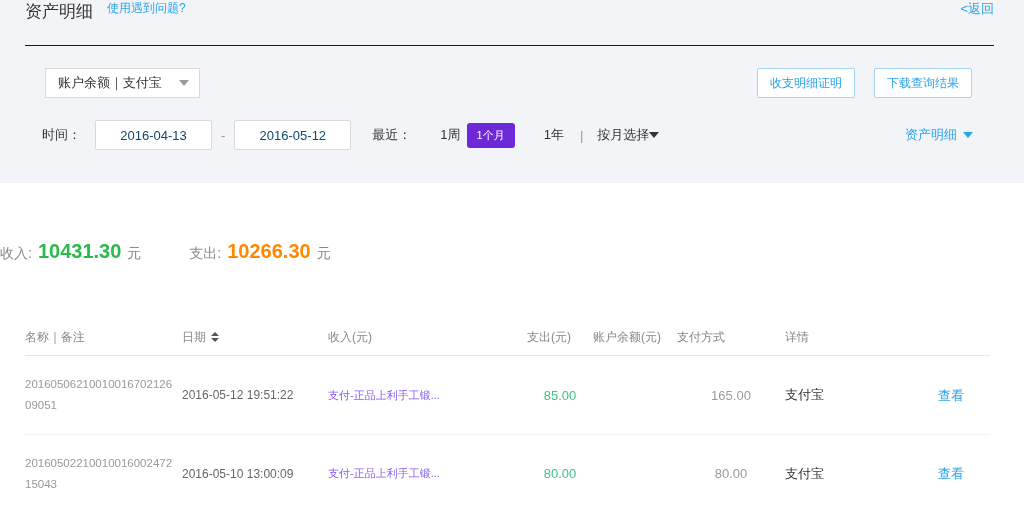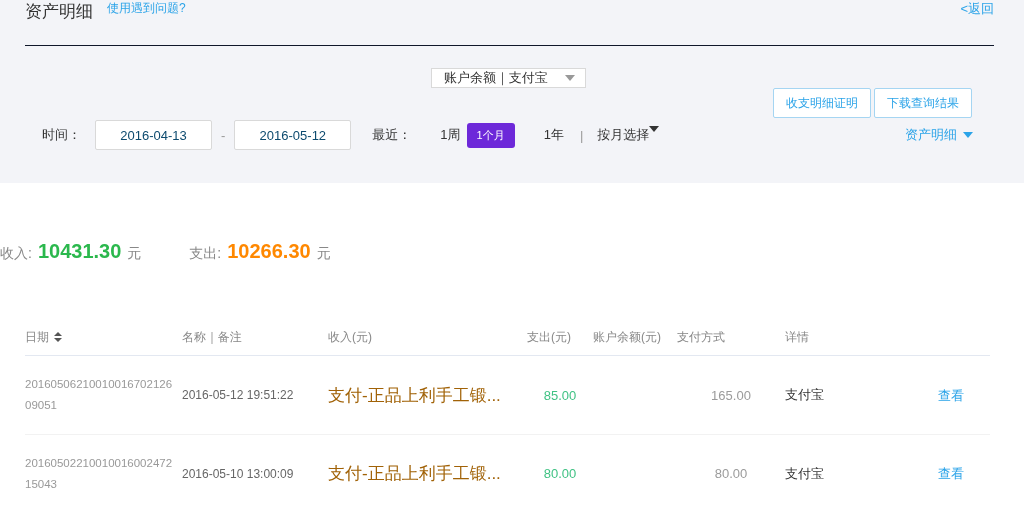--- a/index.html
+++ b/index.html
@@ -7,43 +7,43 @@
     font-family:"Liberation Sans","DejaVu Sans",sans-serif; }
 
   
   .topbar { background:#f3f4f8; padding-bottom:33px; }
   .header-row { height:46px; display:flex; 
     margin:0 30px 0 25px; border-bottom:1px solid #0f172a; }
   .page-title { font-size:17px; color:#333; }
   .help-link { font-size:12px; color:#2aa3e8; margin-left:14px; cursor:pointer; }
   .back-link { margin-left:auto; font-size:13px; color:#2aa3e8; cursor:pointer; }
 
-  .toolbar-row { display:flex; align-items:center; margin:22px 52px 0 45px; height:30px;flex-direction:column; }
+  .toolbar-row { display:flex; align-items:center; margin:22px 52px 0 45px; height:30px; }
   .select-box { width:155px; height:30px; background:#fff; border:1px solid #d9d9d9;
     display:flex; align-items:center; padding:0 10px 0 12px; font-size:13px; color:#333;
     cursor:pointer; }
   .select-box .caret { margin-left:auto; color:#999; }
-  .toolbar-buttons { margin-left:auto; display:flex; gap:3px; }
+  .toolbar-buttons { margin-left:auto; display:flex; gap:19px; }
   .btn-outline { height:30px; padding:0 12px; background:#fff; border:1px solid #a5d5f2;
     border-radius:2px; color:#2aa3e8; font-size:12px; cursor:pointer;
     font-family:"Liberation Sans","DejaVu Sans",sans-serif; }
 
   .time-row { display:flex; align-items:center; margin:22px 51px 0 42px; height:30px;
     font-size:13px; color:#333; }
   .date-input { width:117px; height:30px; border:1px solid #d9d9d9; border-radius:2px;
     background:#fff; text-align:center; font-size:13px; color:#0c4a6e;
     font-family:"Liberation Sans","DejaVu Sans",sans-serif; }
   .date-input:first-of-type { margin-left:14px; }
   .date-dash { color:#999; margin:0 9px; }
   .recent-label { margin-left:21px; }
   .range-link { margin-left:29px; cursor:pointer; color:#333; }
   .range-pill { margin-left:6px; background:#6d28d9; color:#fff; border-radius:3px;
     padding:5px 10px; font-size:11px; cursor:pointer; }
   .range-divider { color:#999; margin:0 14px 0 16px; }
-  .by-month { cursor:pointer; display:inline-flex; gap:0; }
+  .by-month { cursor:pointer; display:inline-flex; align-items:center; gap:0; }
   .by-month .caret { color:#333; }
   .advanced { margin-left:auto; color:#2aa3e8; cursor:pointer;
     display:inline-flex; align-items:center; gap:6px; font-size:13px; }
 
   .caret { display:inline-block; width:0; height:0;
     border-left:5px solid transparent; border-right:5px solid transparent;
     border-top:6px solid currentColor; }
 
   
   .summary { margin-top:57px; display:flex; justify-content:flex-start; align-items:baseline; gap:48px; }
@@ -63,21 +63,21 @@
   .sort-icon { display:inline-flex; flex-direction:column; gap:2px; margin-left:5px; cursor:pointer; }
   .sort-icon i { display:block; width:0; height:0;
     border-left:4px solid transparent; border-right:4px solid transparent; }
   .sort-icon .up { border-bottom:4px solid #555; }
   .sort-icon .down { border-top:4px solid #555; }
   .data-row { height:78px; }
   .data-row + .data-row { border-top:1px solid #f2f2f2; }
   .cell-serial { font-size:11.5px; color:#999; word-break:break-all; line-height:1.8;
     padding-right:4px; }
   .cell-date { font-size:12px; color:#666; }
-  .cell-name { font-size:17px; color:#a16207; padding-right:10px; white-space:nowrap; overflow:hidden; }
+  .cell-name { font-size:11px; color:#8b5cf6; padding-right:10px; white-space:nowrap; overflow:hidden; }
   .cell-center { text-align:center; font-size:13px; }
   .cell-income { color:#40c284; }
   .cell-expense { color:#666; }
   .cell-balance { color:#9b9b9b; }
   .cell-method { font-size:13px; color:#333; }
   .cell-detail a { font-size:13px; color:#2aa3e8; text-decoration:none; cursor:pointer; }
 </style>
 </head>
 <body>
 
@@ -128,28 +128,28 @@
   </div>
   <div class="summary-item">
     <span class="summary-label">支出:</span>
     <span class="summary-value orange">10266.30</span>
     <span class="summary-unit">元</span>
   </div>
 </div>
 
 <div class="table">
   <div class="trow thead">
+    <div class="th">名称｜备注</div>
     <div class="th">
       <span>日期</span>
       <span class="sort-icon">
           <i class="up"></i>
           <i class="down"></i>
         </span>
     </div>
-    <div class="th">名称｜备注</div>
     <div class="th">收入(元)</div>
     <div class="th">支出(元)</div>
     <div class="th">账户余额(元)</div>
     <div class="th">支付方式</div>
     <div class="th">详情</div>
   </div>
 
   <div class="trow data-row">
     <div class="cell-serial">2016050621001001670212609051</div>
     <div class="cell-date">2016-05-12 19:51:22</div>

